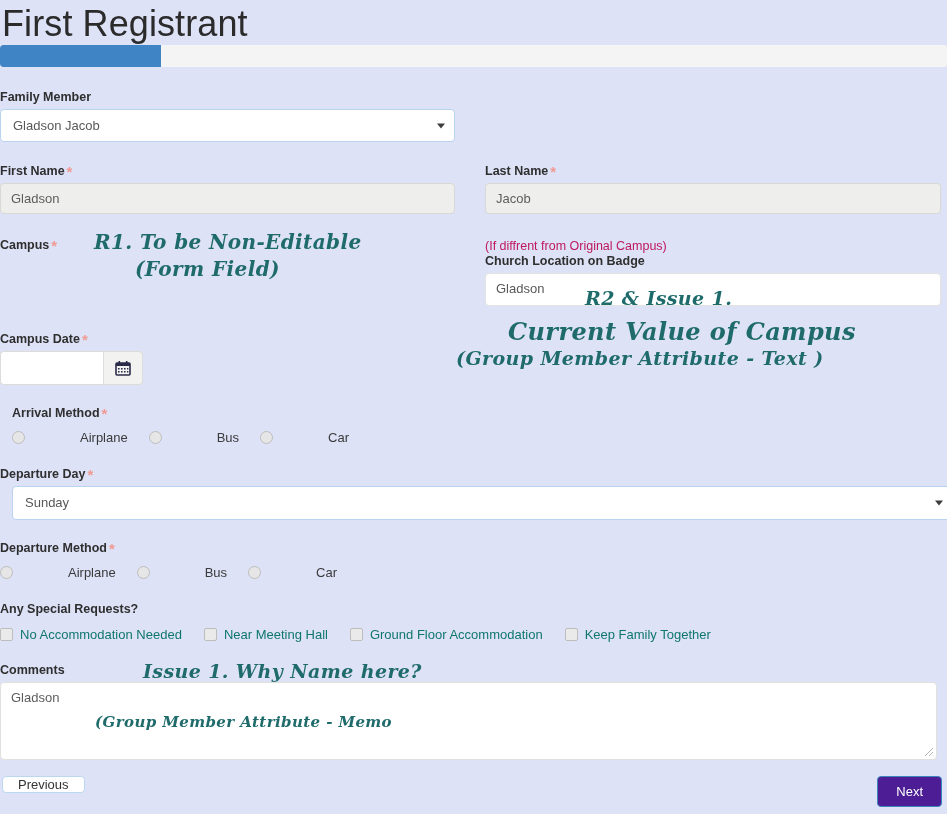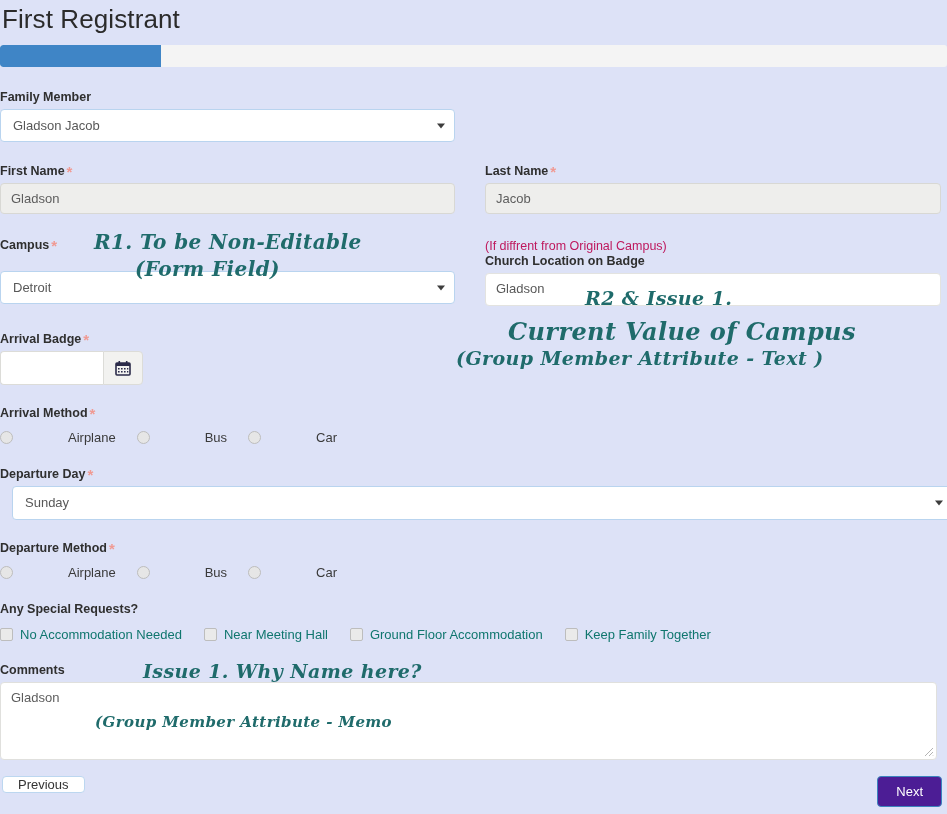--- a/index.html
+++ b/index.html
@@ -11,21 +11,21 @@
     font-family: "Liberation Sans", sans-serif;
     font-size: 13px;
     color: #333333;
     position: relative;
     overflow: hidden;
   }
   .page { position: relative; width: 947px; height: 814px; padding: 0; }
 
   
   .page-title {
-    font-size: 26px;
+    font-size: 36px;
     font-weight: 400;
     color: #2b2b2b;
     line-height: 1;
     padding: 6px 0 0 2px;
     margin: 0 0 10px 0;
     letter-spacing: .1px;
   }
 
   
   .progress-track {
@@ -242,35 +242,31 @@
     <label class="field-label">
       <span>Last Name</span><span class="req">*</span>
     </label>
     <div class="inp disabled">Jacob</div>
   </div>
 
   <div class="blk" style="left:0; top:238px; width:455px;">
     <label class="field-label">
       <span>Campus</span><span class="req">*</span>
     </label>
-    <div class="select-box" style="margin-top:18px;">
-      <span>Detroit</span>
-      <span class="select-arrow"></span>
-    </div>
   </div>
 
   <div class="blk" style="left:485px; top:238px; width:456px;">
     <span class="sublabel">(If diffrent from Original Campus)</span>
     <label class="field-label">Church Location on Badge</label>
     <div class="inp editable" style="height:33px;">Gladson</div>
   </div>
 
   <div class="blk" style="left:0; top:332px;">
     <label class="field-label">
-      <span>Arrival Badge</span><span class="req">*</span>
+      <span>Campus Date</span><span class="req">*</span>
     </label>
     <div class="date-group">
       <div class="date-input"></div>
       <div class="date-btn">
         <svg width="16" height="16" viewBox="0 0 16 16">
           <rect x="1" y="3" width="14" height="12" rx="1" fill="none" stroke="#2b2b4a" stroke-width="1.6"></rect>
           <rect x="1" y="3" width="14" height="3" fill="#2b2b4a"></rect>
           <rect x="3.5" y="1" width="1.6" height="3" fill="#2b2b4a"></rect>
           <rect x="10.9" y="1" width="1.6" height="3" fill="#2b2b4a"></rect>
           <g fill="#2b2b4a">
@@ -281,21 +277,21 @@
             <rect x="3" y="11" width="1.6" height="1.5"></rect>
             <rect x="6" y="11" width="1.6" height="1.5"></rect>
             <rect x="9" y="11" width="1.6" height="1.5"></rect>
             <rect x="12" y="11" width="1.3" height="1.5"></rect>
           </g>
         </svg>
       </div>
     </div>
   </div>
 
-  <div class="blk" style="left:0; top:406px;">
+  <div class="blk" style="left:12px; top:406px;">
     <label class="field-label">
       <span>Arrival Method</span><span class="req">*</span>
     </label>
     <div class="radio-row" style="margin-top:9px;">
       <label class="radio-item">
         <span class="radio-dot"></span>
         <span class="radio-label">Airplane</span>
       </label>
       <label class="radio-item">
         <span class="radio-dot"></span>

